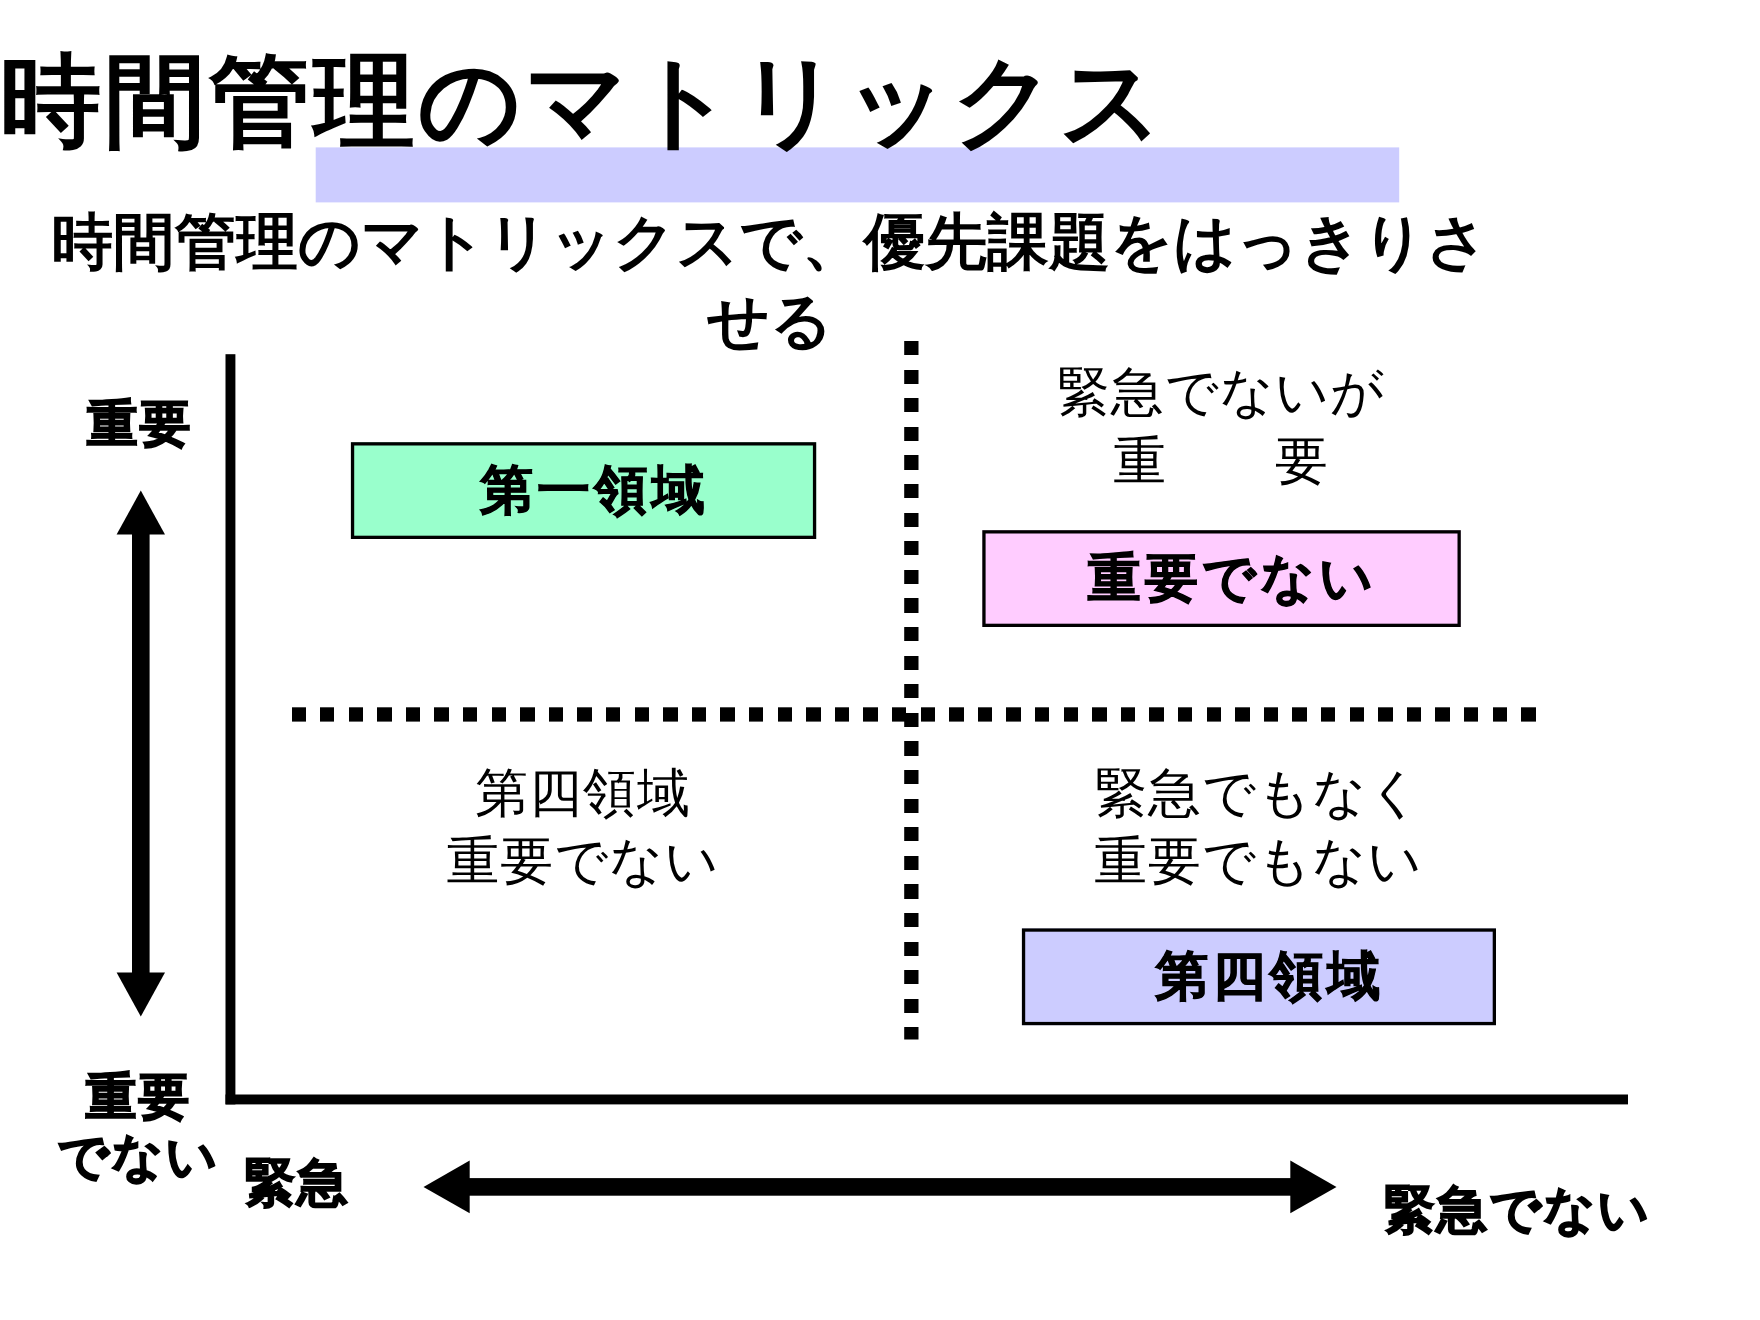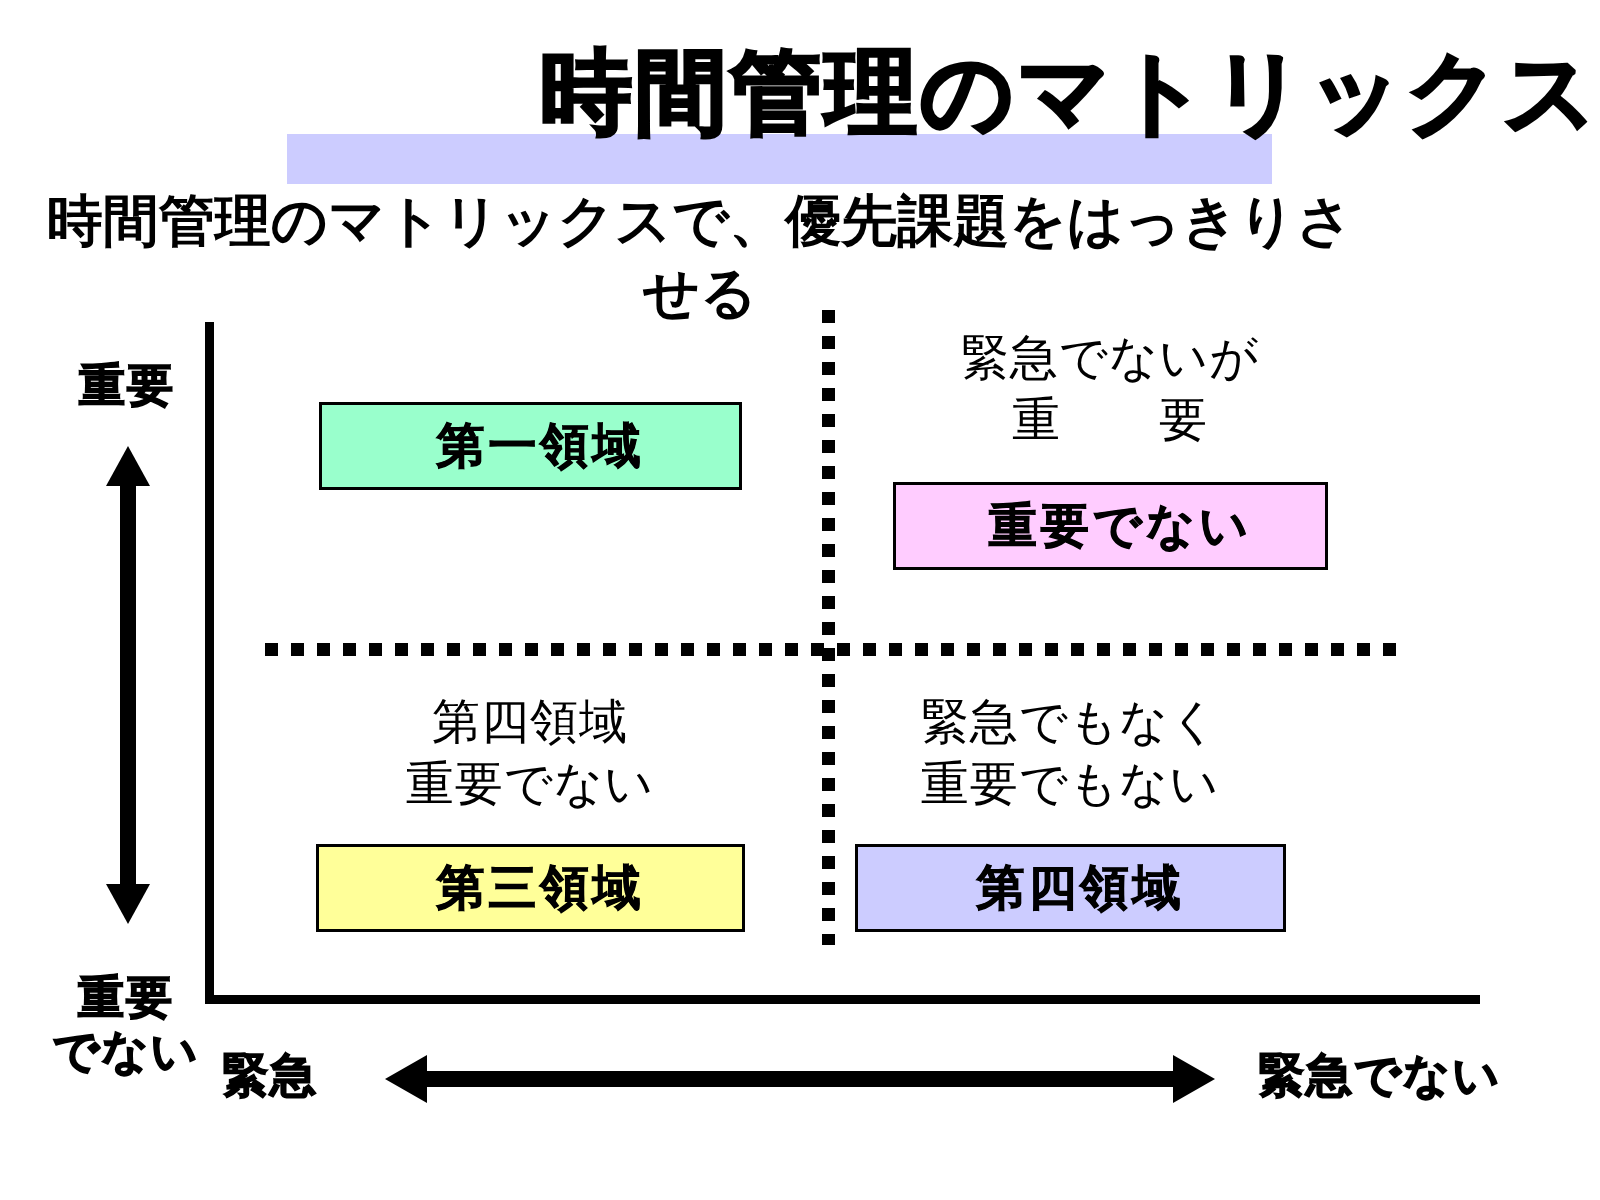--- a/index.html
+++ b/index.html
@@ -33,24 +33,24 @@
     top: 96px;
     width: 985px;
     height: 50px;
     background: #ccccff;
   }
   .title-text {
     position: absolute;
     left: 0;
     top: 0;
     width: 1600px;
-    text-align: right;
+    text-align: left;
     font-size: 92px;
     line-height: 110px;
-    font-weight: 700;
+    font-weight: 400;
     letter-spacing: 3px;
     color: #000000;
     -webkit-text-stroke: 3px #000000;
   }
 
   
   .subtitle {
     position: absolute;
     left: 12px;
     top: 185px;
@@ -203,21 +203,21 @@
     width: 160px;
     text-align: center;
   }
   .label-not-important .l2 { display: block; }
   .label-urgent {
     left: 222px;
     top: 1048px;
   }
   .label-not-urgent {
     left: 1258px;
-    top: 1048px;
+    top: 1072px;
   }
 
   
   .quadrant {
     position: absolute;
     width: 560px;
   }
   .q-caption {
     font-size: 48px;
     line-height: 62px;
@@ -242,21 +242,21 @@
 
   #q1 { left: 250px; top: 360px; }
   #q1 .q-box { width: 396px; margin-top: 42px; background: #99ffcc; }
 
   #q2 { left: 830px; top: 326px; }
   #q2 .q-box { width: 408px; margin-top: 32px; background: #ffccff; }
 
   #q3 { left: 250px; top: 690px; }
   #q3 .q-box { width: 402px; margin-top: 30px; background: #ffff99; }
 
-  #q4 { left: 790px; top: 690px; }
+  #q4 { left: 864px; top: 690px; }
   #q4 .q-box { width: 404px; margin-top: 30px; background: #ccccff; }
 </style>
 </head>
 <body>
 
 <div id="slide">
 
   <div class="title-wrap">
     <div class="title-band"></div>
     <div class="title-text">時間管理のマトリックス</div>
@@ -298,21 +298,20 @@
 
   <div class="quadrant" id="q2">
     <div class="q-caption">緊急でないが
 重　　要</div>
     <div class="q-box">重要でない</div>
   </div>
 
   <div class="quadrant" id="q3">
     <div class="q-caption">第四領域
 重要でない</div>
-    <div class="q-box">第三領域</div>
   </div>
 
   <div class="quadrant" id="q4">
     <div class="q-caption">緊急でもなく
 重要でもない</div>
     <div class="q-box">第四領域</div>
   </div>
 
 </div>
 

